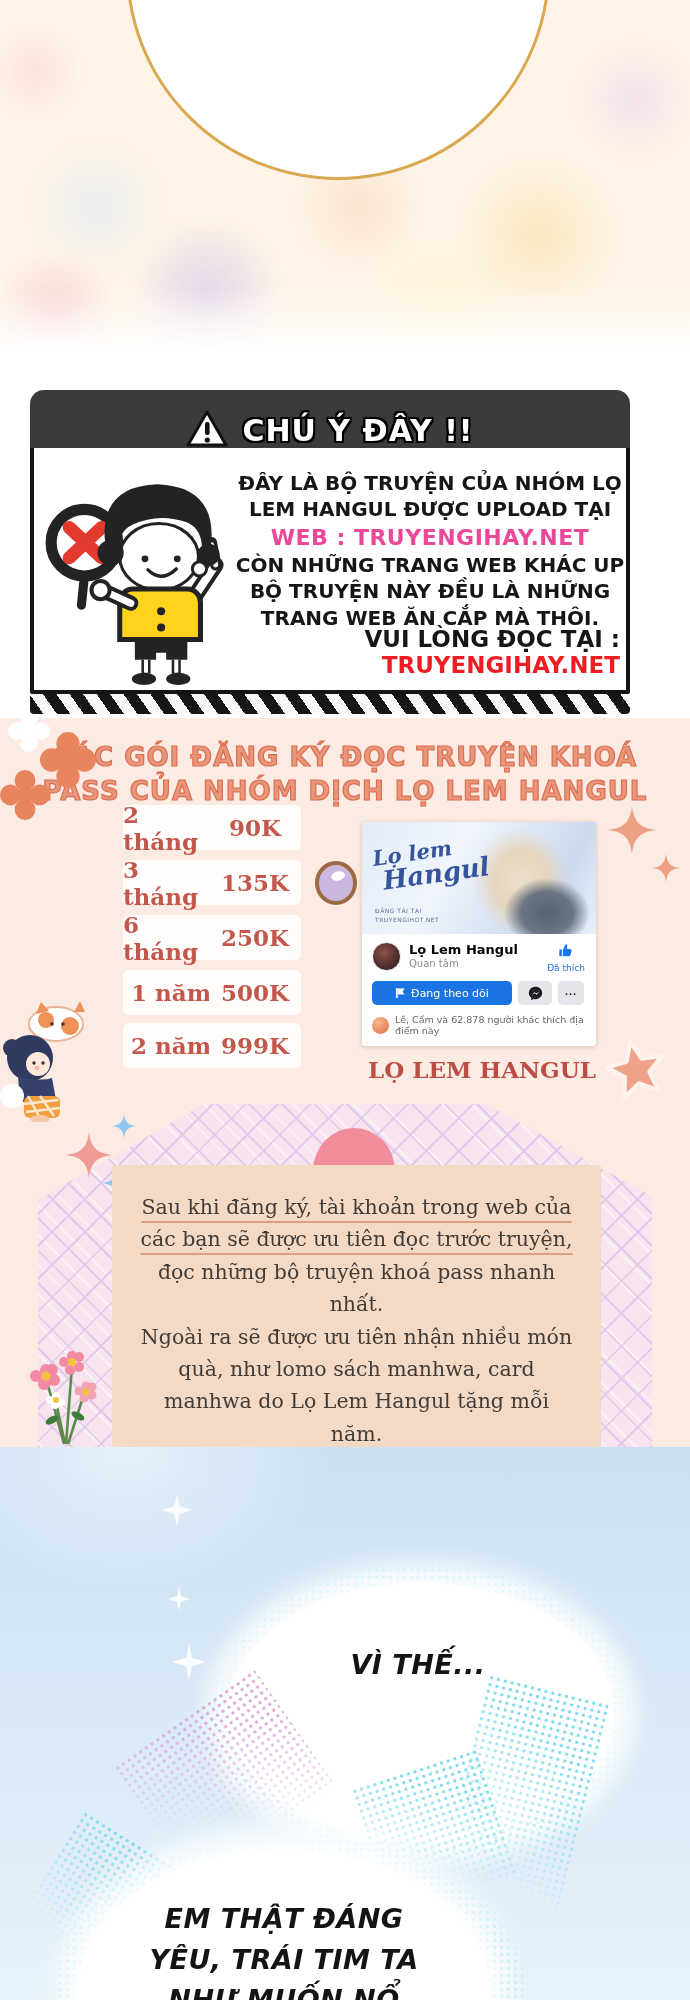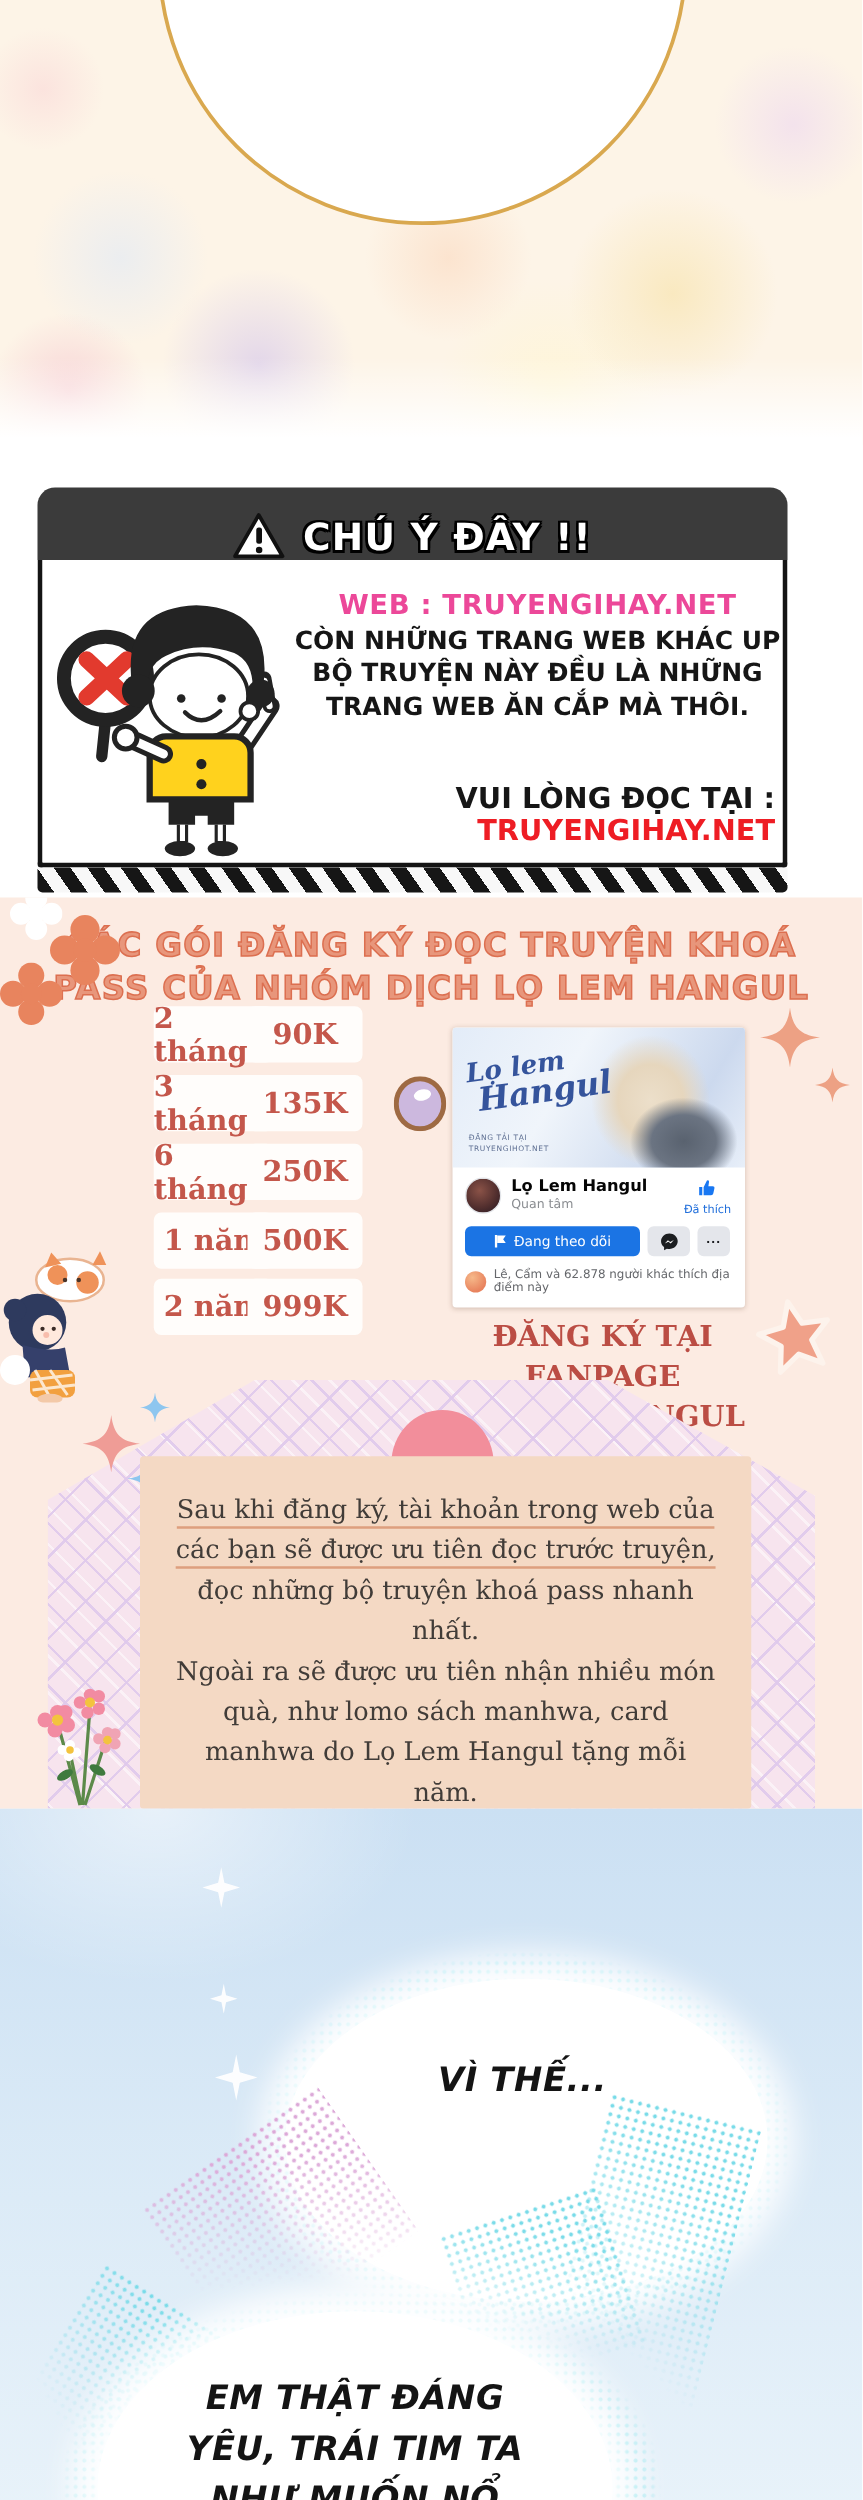--- a/index.html
+++ b/index.html
@@ -49,21 +49,21 @@
   .pt1{padding-top:24px;font-size:26px;}
   .pt2{font-size:26px;padding-top:4px;text-align:center;}
   .deco{position:absolute;}
 
   .plans{position:absolute;left:75px;top:87px;width:215px;}
   .plan-row{position:absolute;left:0;width:215px;height:45px;}
   .plan-box{position:absolute;top:0;height:45px;background:#fffdfb;border-radius:6px;
     display:flex;align-items:center;justify-content:center;
     font-family:"DejaVu Serif",serif;font-weight:bold;font-size:23px;color:#c4574b;}
   .plan-duration{left:0;width:96px;margin-left:48px;}
-  .plan-price{left:123px;width:92px;}
+  .plan-price{left:134px;width:92px;}
 
   
   .fb-card{position:absolute;left:362px;top:104px;width:234px;background:#ffffff;
     border-radius:3px;box-shadow:0 1px 4px rgba(90,60,40,.25);overflow:hidden;}
   .fb-cover{position:relative;height:112px;
     background:linear-gradient(120deg,#e3ecf8 0%,#f0f5fb 38%,#ccd9ee 78%,#e8eff9 100%);overflow:hidden;}
   .fb-cover::before{content:"";position:absolute;right:28px;top:6px;width:95px;height:105px;border-radius:50%;
     background:radial-gradient(closest-side,#ecdfca 0%,#e6d6bd 55%,rgba(230,214,189,0) 100%);}
   .fb-cover::after{content:"";position:absolute;right:6px;bottom:-14px;width:86px;height:70px;border-radius:50%;
     background:radial-gradient(closest-side,#59626f 0%,#6b7482 60%,rgba(107,116,130,0) 100%);}
@@ -172,20 +172,21 @@
         <path d="M92 132 L70 122" stroke="#232323" stroke-width="15" stroke-linecap="round"></path>
         <path d="M92 132 L70 122" stroke="#ffffff" stroke-width="7" stroke-linecap="round"></path>
         <circle cx="62" cy="119" r="9" fill="#ffffff" stroke="#232323" stroke-width="4"></circle>
         <path d="M96 168 h52 v20 h-21 v-7 h-10 v7 h-21 z" fill="#232323"></path>
         <path d="M107 188 v14 M137 188 v14" stroke="#232323" stroke-width="9"></path>
         <path d="M107 188 v13 M137 188 v13" stroke="#ffffff" stroke-width="4"></path>
         <ellipse cx="105" cy="207" rx="12" ry="6" fill="#232323"></ellipse>
         <ellipse cx="139" cy="207" rx="12" ry="6" fill="#232323"></ellipse>
       </svg>
       <div class="notice-text">
+        <p class="nline">ĐÂY LÀ BỘ TRUYỆN CỦA NHÓM LỌ LEM HANGUL ĐƯỢC UPLOAD TẠI</p>
         <p class="nsite">WEB : TRUYENGIHAY.NET</p>
         <p class="nline">CÒN NHỮNG TRANG WEB KHÁC UP BỘ TRUYỆN NÀY ĐỀU LÀ NHỮNG TRANG WEB ĂN CẮP MÀ THÔI.</p>
       </div>
       <p class="read-at"><span>VUI LÒNG ĐỌC TẠI : </span><span class="red">TRUYENGIHAY.NET</span></p>
     </div>
     <div class="notice-stripes"></div>
   </section>
 
   <section class="promo">
 
@@ -318,21 +319,20 @@
           <button class="btn-more">...</button>
         </div>
         <div class="fb-row3">
           <div class="fb-mini-avatar"></div>
           <div class="fb-social">Lê, Cẩm và 62.878 người khác thích địa điểm này</div>
         </div>
       </div>
     </div>
 
     <div class="cta">
-      <div>ĐĂNG KÝ TẠI FANPAGE</div>
       <div>LỌ LEM HANGUL</div>
     </div>
 
     <svg class="deco" style="left:604px;top:318px" width="64" height="66" viewBox="0 0 24 24">
       <path d="M12 1.5 L14.9 8.6 22.5 9.2 16.7 14.1 18.5 21.6 12 17.5 5.5 21.6 7.3 14.1 1.5 9.2 9.1 8.6 Z" fill="#f0a189" stroke="#fdf3ec" stroke-width="1.6" stroke-linejoin="round" transform="rotate(-12 12 12)"></path>
     </svg>
 
     <div class="lattice"></div>
     <div class="pink-dot"></div>
 

